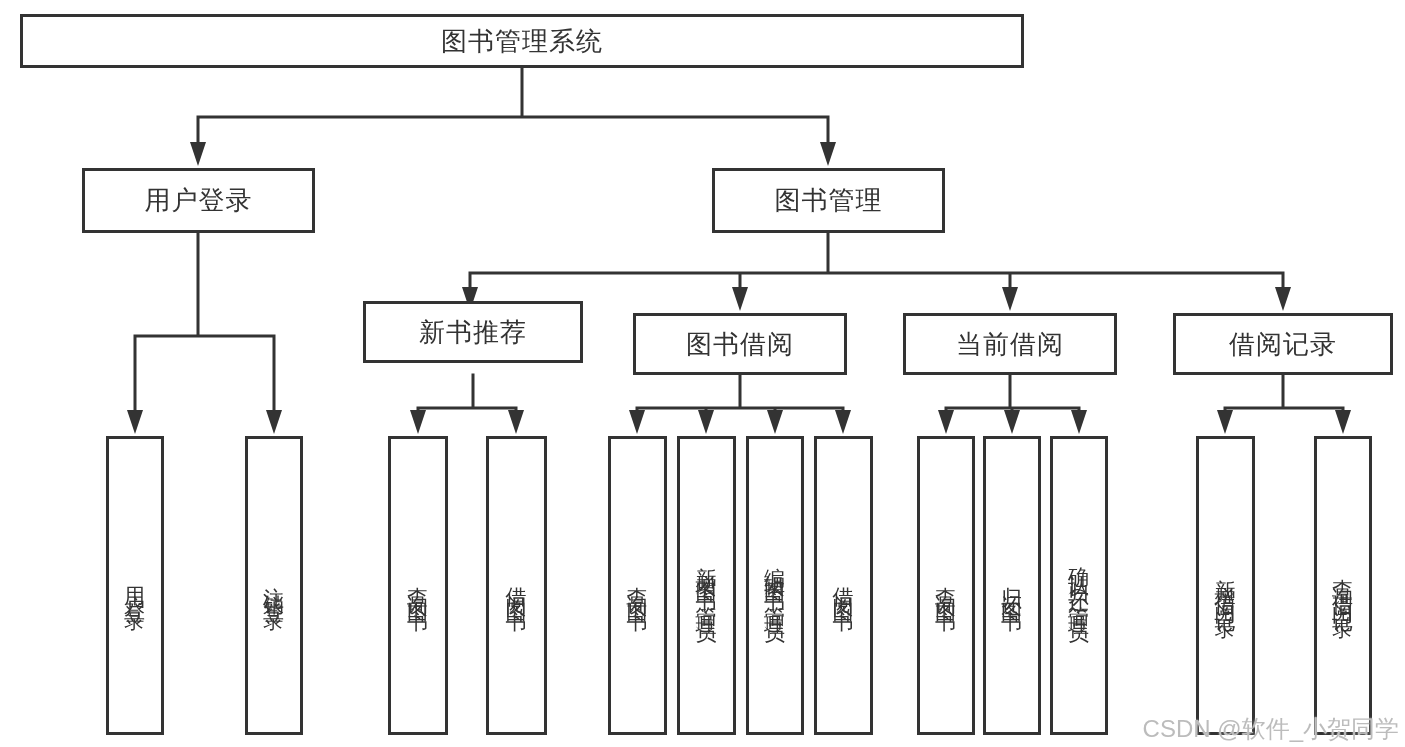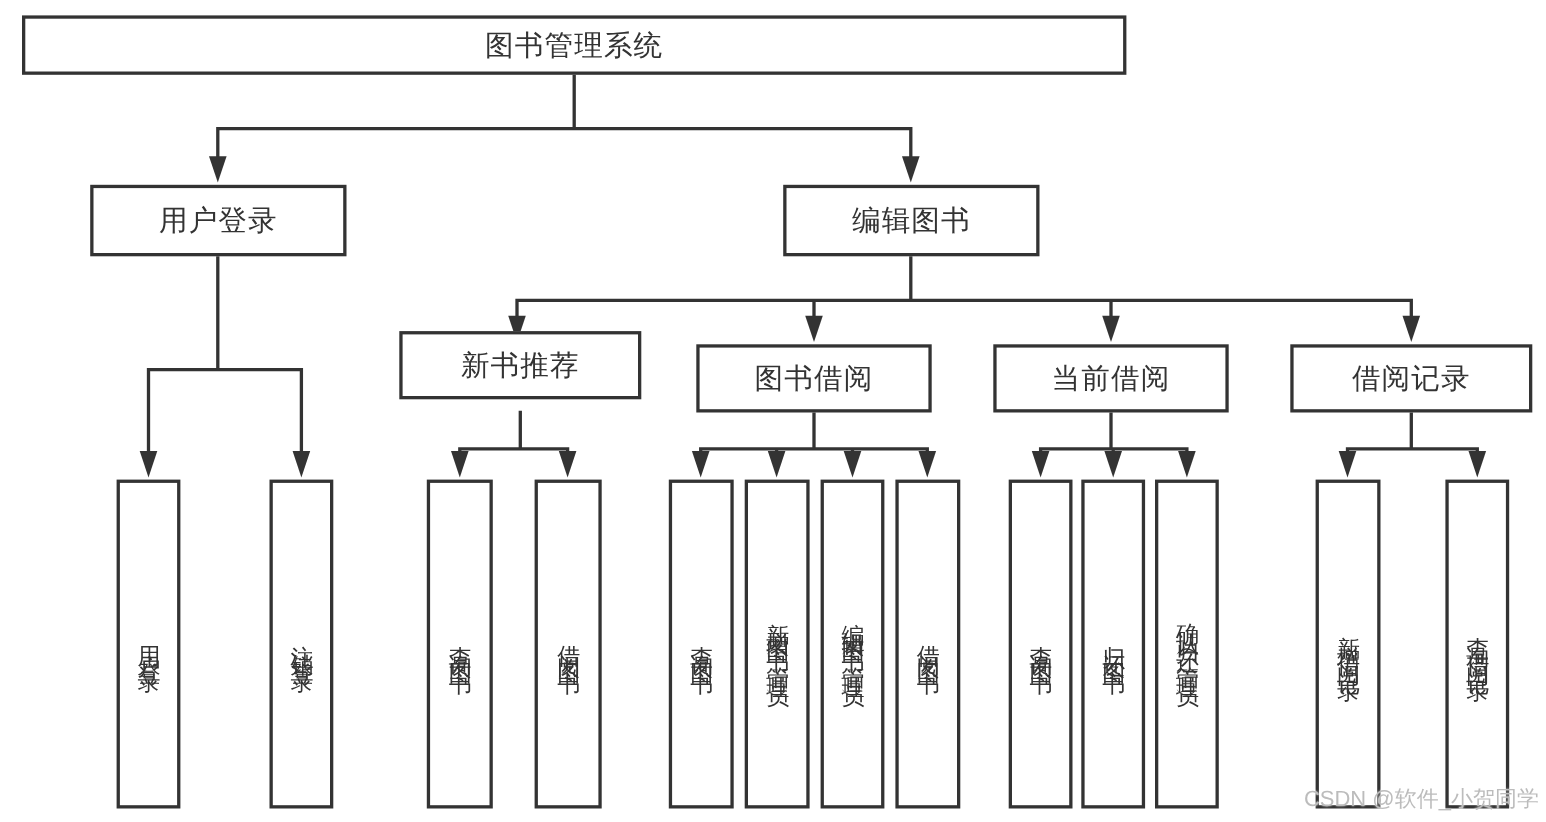--- a/index.html
+++ b/index.html
@@ -35,21 +35,21 @@
   .node.v .label{
     writing-mode:vertical-rl;
     text-orientation:mixed;
     font-size:21px;
     letter-spacing:8px;
     line-height:1;
   }
   .watermark{
     position:absolute;
     top:713px;right:6px;
-    font-size:20px;
+    font-size:24px;
     color:var(--watermark);
     text-shadow:0 0 2px #ffffff;
     white-space:nowrap;
   }
 </style>
 </head>
 <body>
 
 <div class="canvas">
 
@@ -97,21 +97,21 @@
   </svg>
 
   <div class="node h" style="left:20px;top:14px;width:1004px;height:54px">
     <span class="label">图书管理系统</span>
   </div>
 
   <div class="node h" style="left:82px;top:168px;width:233px;height:65px">
     <span class="label">用户登录</span>
   </div>
   <div class="node h" style="left:712px;top:168px;width:233px;height:65px">
-    <span class="label">编辑图书</span>
+    <span class="label">图书管理</span>
   </div>
 
   <div class="node h" style="left:363px;top:301px;width:220px;height:62px">
     <span class="label">新书推荐</span>
   </div>
   <div class="node h" style="left:633px;top:313px;width:214px;height:62px">
     <span class="label">图书借阅</span>
   </div>
   <div class="node h" style="left:903px;top:313px;width:214px;height:62px">
     <span class="label">当前借阅</span>

